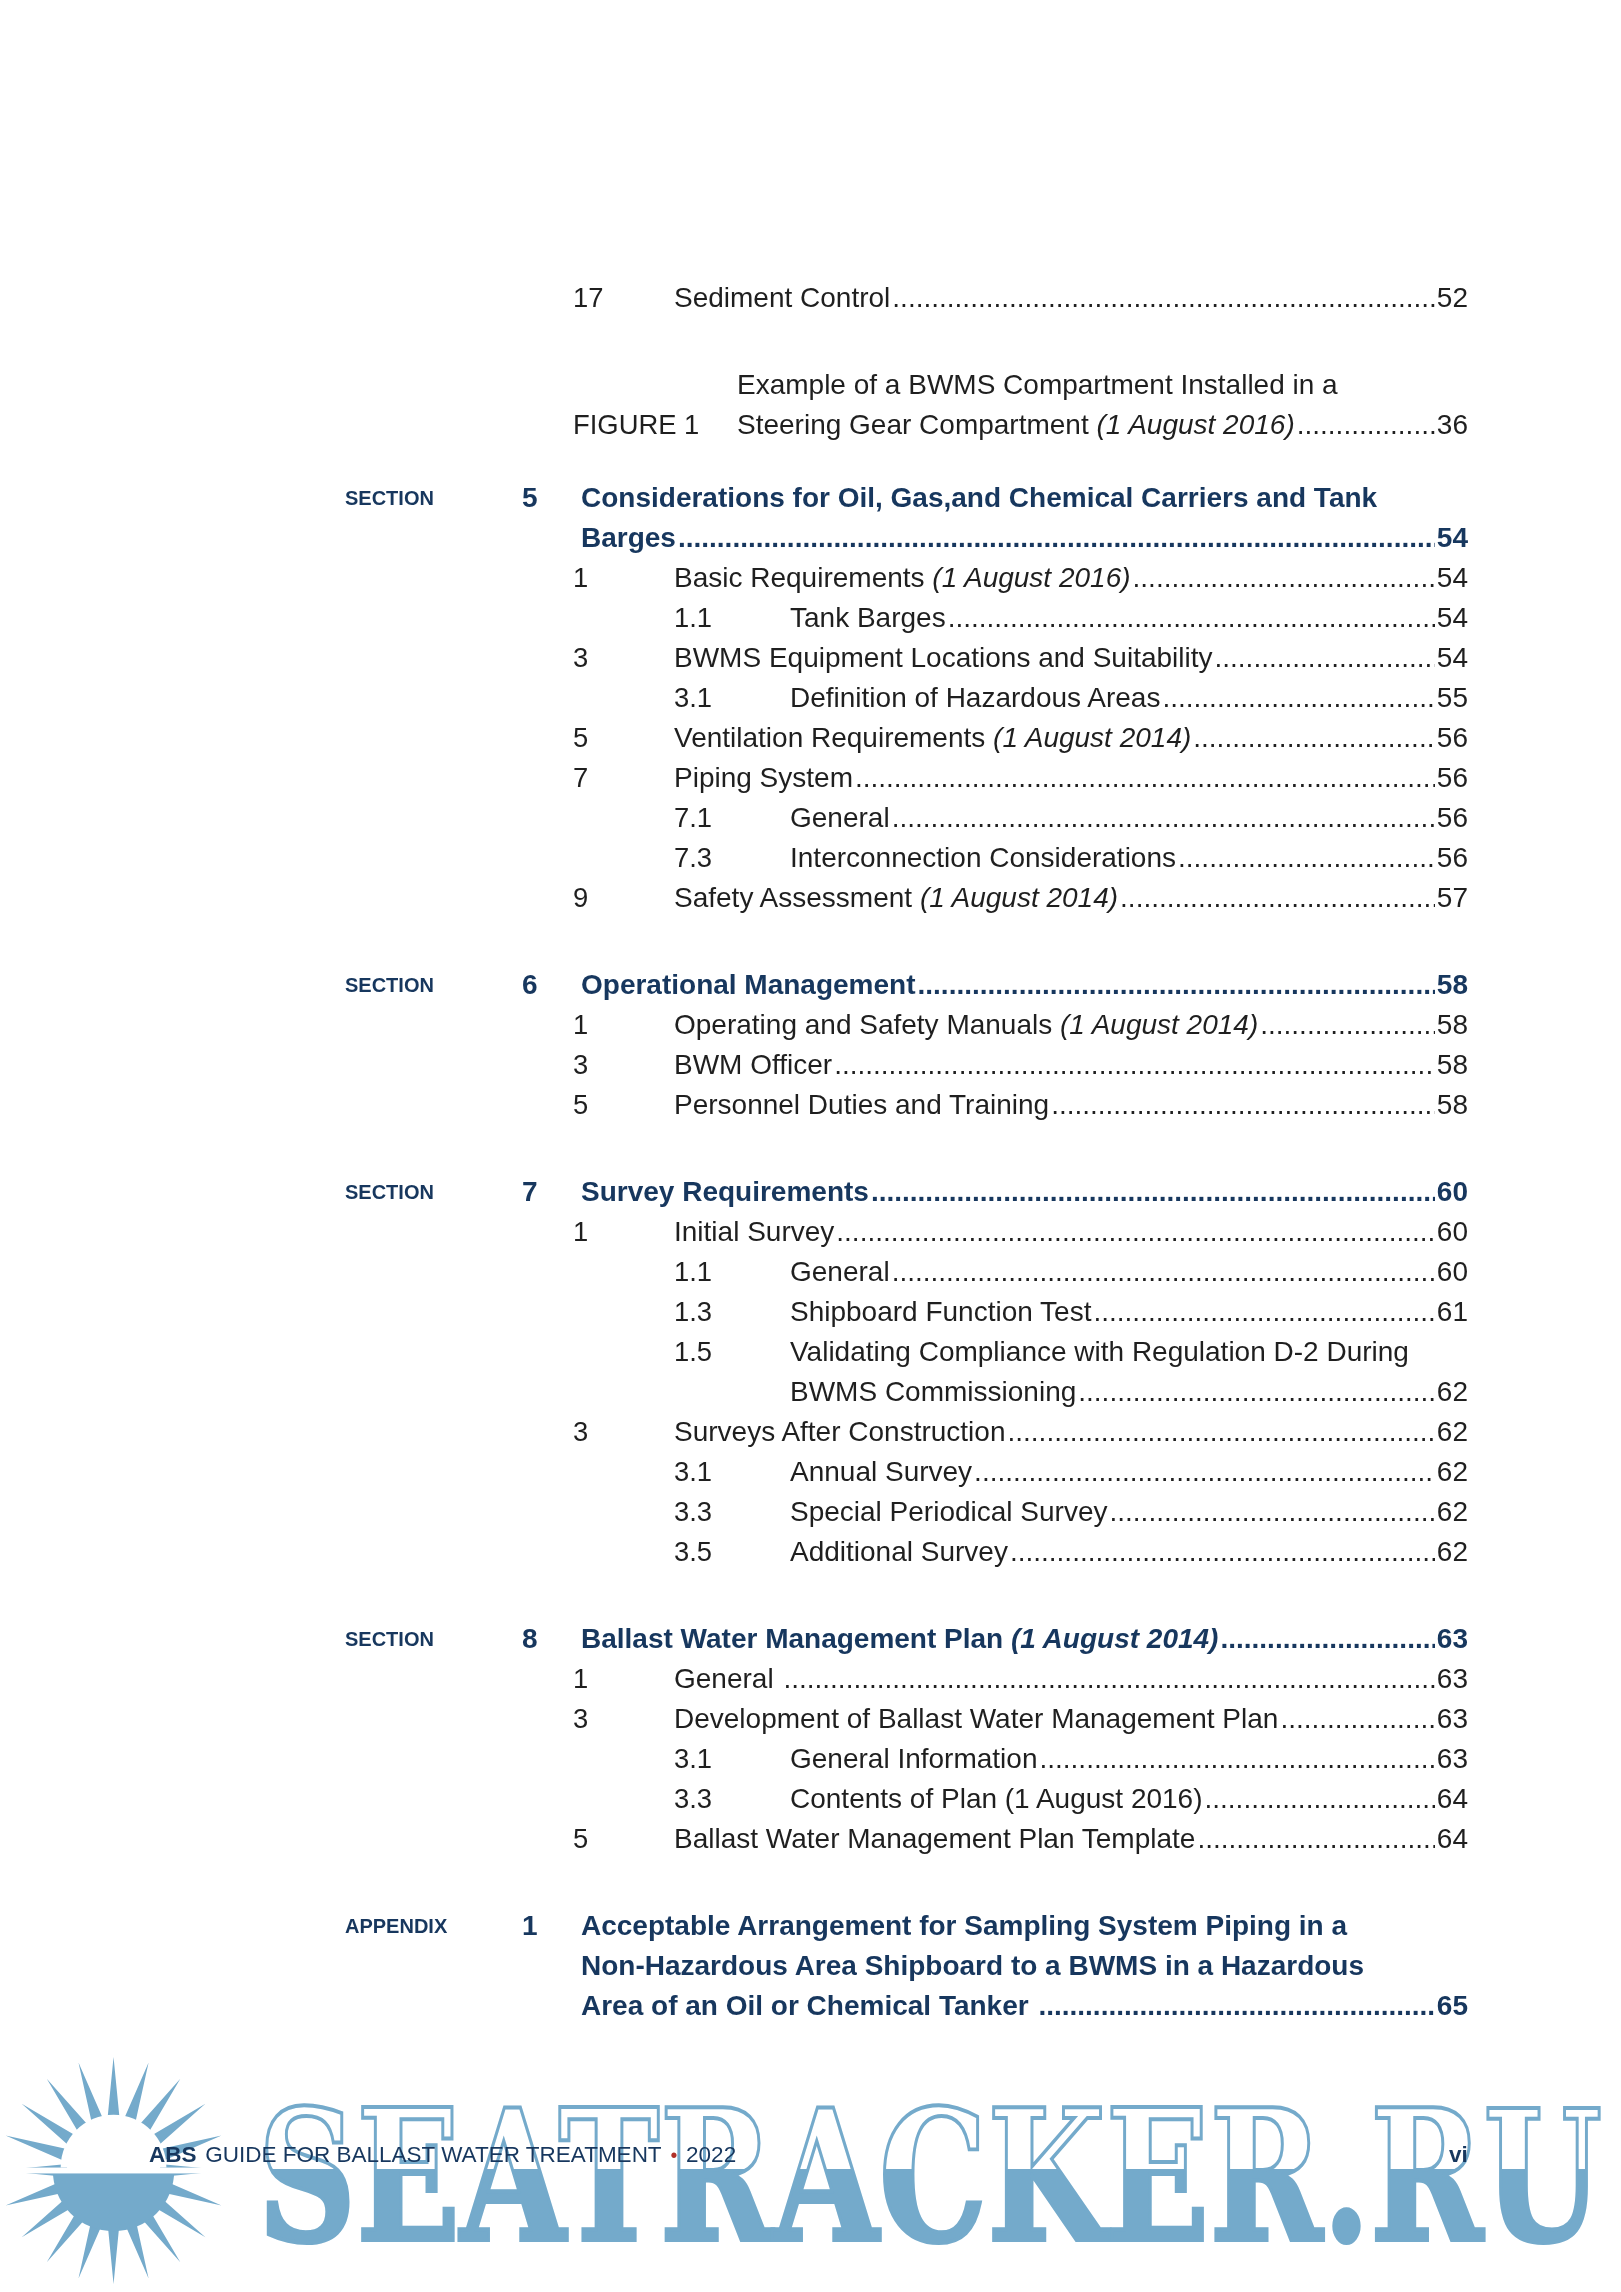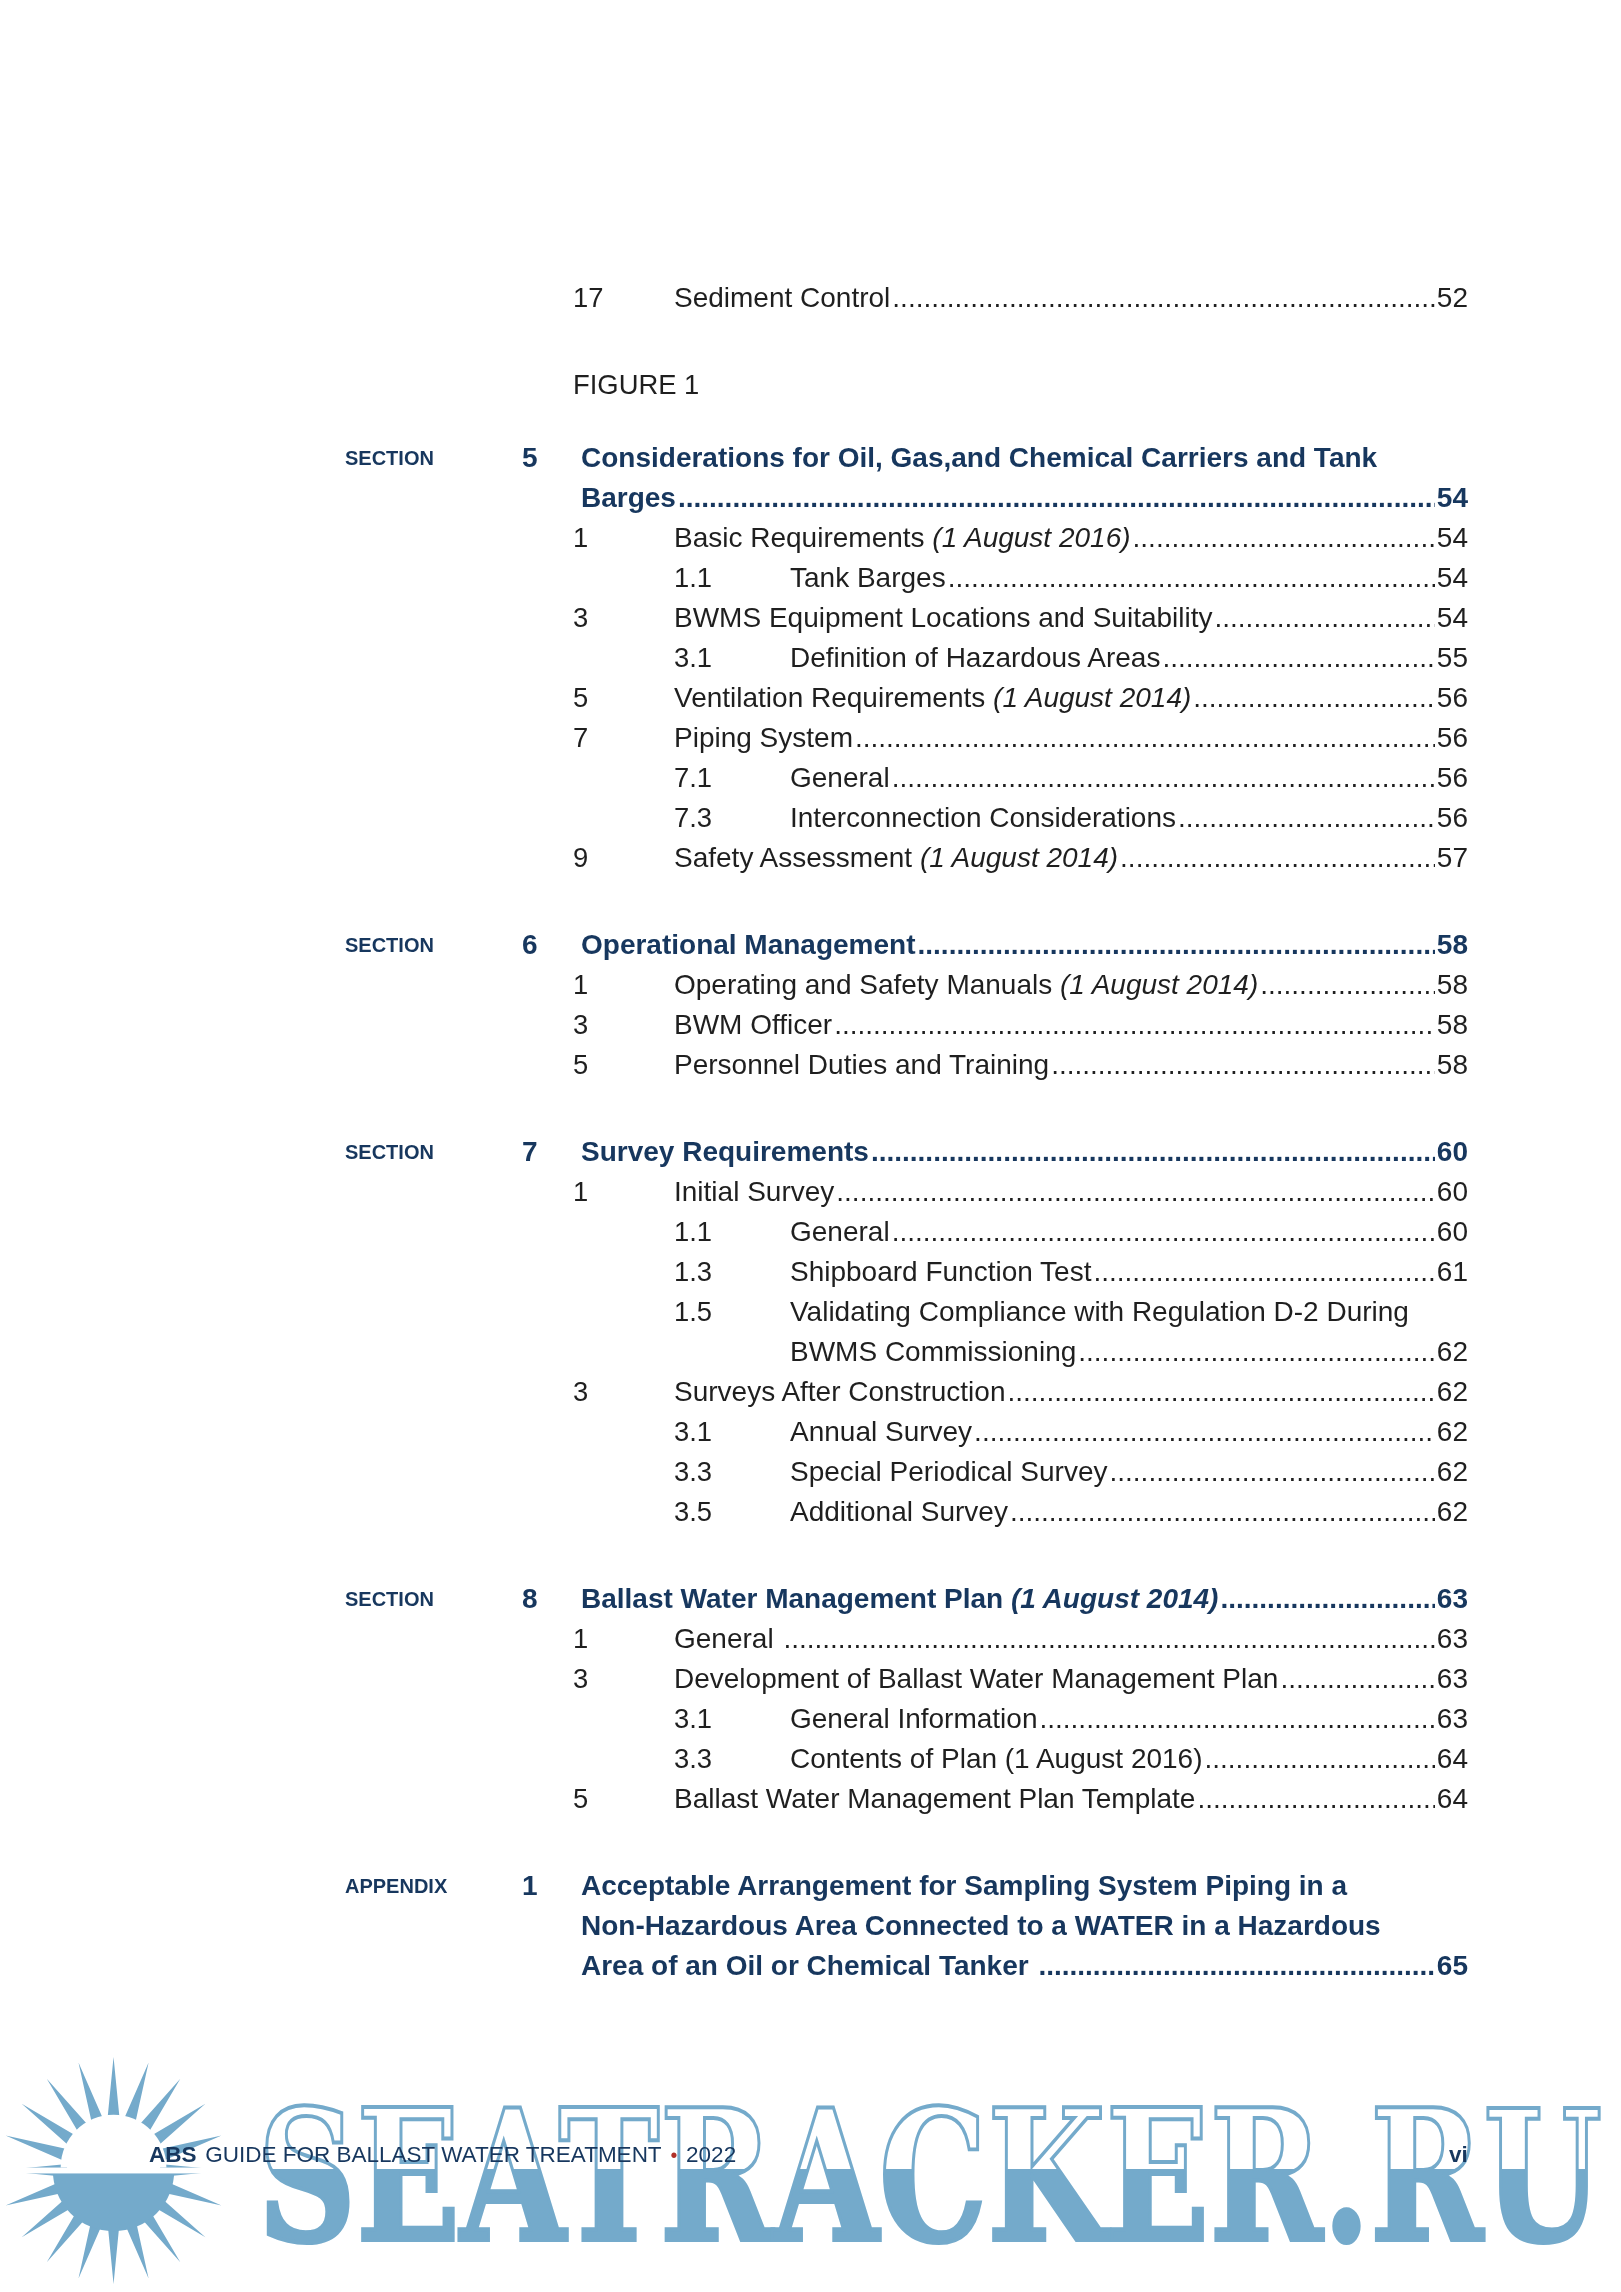--- a/index.html
+++ b/index.html
@@ -59,20 +59,30 @@
               <span class="txt">Sediment Control</span>
               <span class="dots"></span>
               <span class="pg">52</span>
             </div>
           </div>
         </div>
       </div>
       <div class="block figure">
         <div class="frow">
           <span class="flabel">FIGURE 1</span>
+          <div class="fbody">
+            <div class="line">
+              <span class="txt">Example of a BWMS Compartment Installed in a</span>
+            </div>
+            <div class="line">
+              <span class="txt">Steering Gear Compartment <i>(1 August 2016)</i></span>
+              <span class="dots"></span>
+              <span class="pg">36</span>
+            </div>
+          </div>
         </div>
       </div>
       <div class="block">
         <div class="hrow">
           <span class="hlabel">SECTION</span>
           <span class="hnum">5</span>
           <div class="hbody">
             <div class="line">
               <span class="txt">Considerations for Oil, Gas,and Chemical Carriers and Tank</span>
             </div>
@@ -390,21 +400,21 @@
       </div>
       <div class="block">
         <div class="hrow">
           <span class="hlabel">APPENDIX</span>
           <span class="hnum">1</span>
           <div class="hbody">
             <div class="line">
               <span class="txt">Acceptable Arrangement for Sampling System Piping in a</span>
             </div>
             <div class="line">
-              <span class="txt">Non-Hazardous Area Connected to a WATER in a Hazardous</span>
+              <span class="txt">Non-Hazardous Area Shipboard to a BWMS in a Hazardous</span>
             </div>
             <div class="line">
               <span class="txt">Area of an Oil or Chemical Tanker </span>
               <span class="dots"></span>
               <span class="pg">65</span>
             </div>
           </div>
         </div>
       </div>
     </main>

